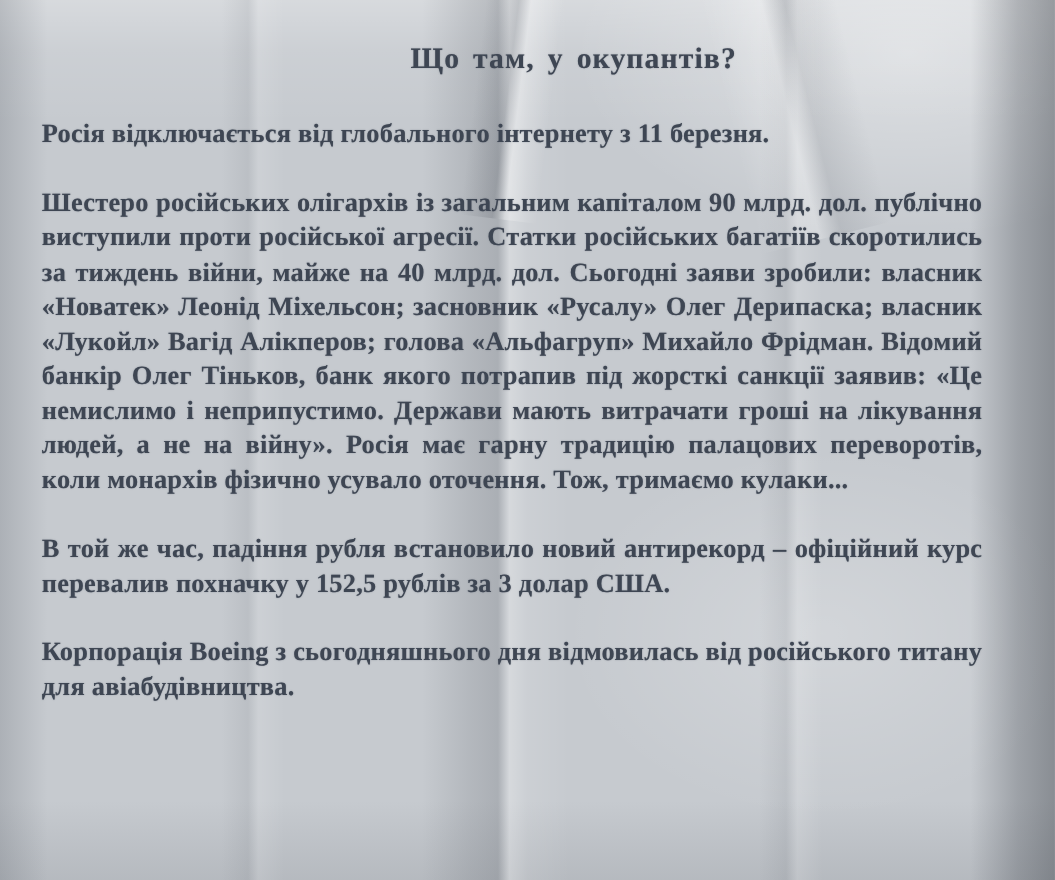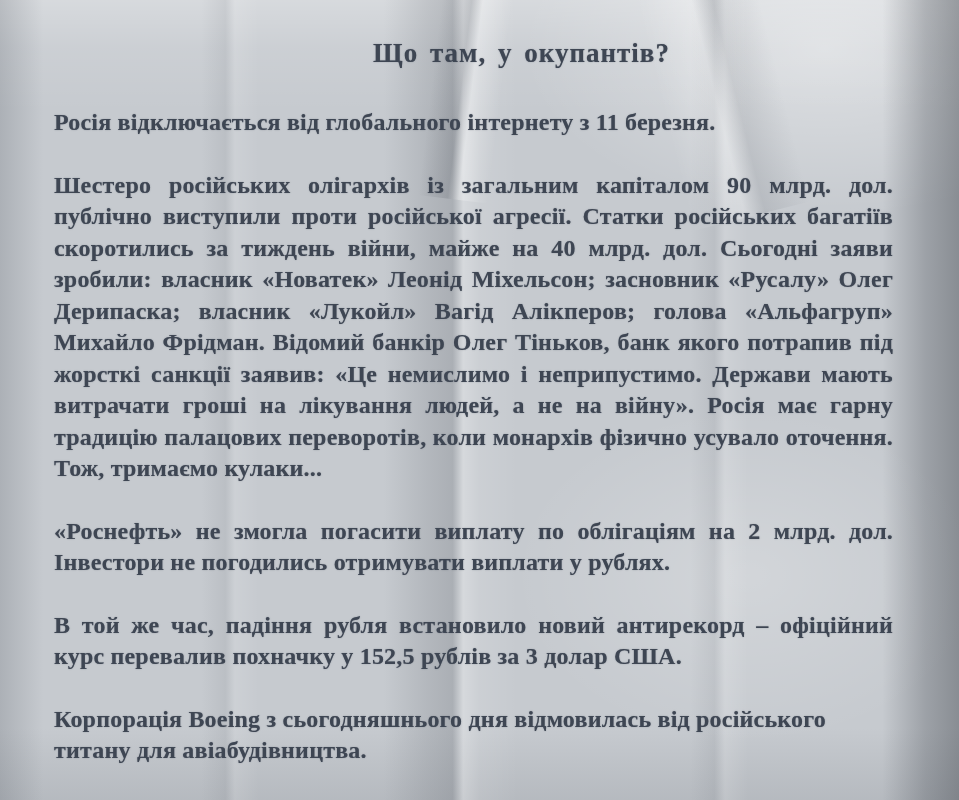--- a/index.html
+++ b/index.html
@@ -67,21 +67,21 @@
   .title {
     text-align: center;
     padding-left: 112px;
     font-weight: bold;
     font-size: 27px;
     letter-spacing: 1px;
     word-spacing: 4px;
     margin: 8px 0 0 0;
   }
   .body-text p {
-    margin: 0 0 31px 16px;
+    margin: 0 0 31px 0;
     font-size: 24px;
     line-height: 31.5px;
     font-weight: 600;
     text-align: justify;
     letter-spacing: 0.2px;
   }
   .body-text p:first-child {
     margin-top: 38px;
   }
   .body-text p:last-child {
@@ -95,18 +95,17 @@
   <div class="paper"></div>
   <div class="crease-top-center"></div>
   <div class="crease-top-right"></div>
 
   <div class="content">
     <h1 class="title">Що там, у окупантів?</h1>
 
     <div class="body-text">
       <p>Росія відключається від глобального інтернету  з 11 березня.</p>
       <p>Шестеро  російських олігархів із загальним капіталом 90 млрд. дол. публічно виступили проти російської агресії. Статки російських багатіїв скоротились за тиждень війни, майже на 40 млрд. дол. Сьогодні заяви зробили: власник «Новатек» Леонід Міхельсон; засновник «Русалу» Олег Дерипаска; власник «Лукойл» Вагід Алікперов; голова «Альфагруп» Михайло Фрідман. Відомий банкір Олег Тіньков, банк якого потрапив під жорсткі санкції заявив: «Це немислимо і неприпустимо. Держави мають витрачати гроші на лікування людей, а не на війну». Росія має гарну  традицію палацових переворотів, коли монархів фізично усувало  оточення. Тож, тримаємо кулаки...</p>
-      <p>«Роснефть» не змогла погасити виплату по облігаціям на 2 млрд. дол. Інвестори не погодились отримувати виплати у рублях.</p>
       <p>В той же час, падіння рубля встановило новий антирекорд – офіційний курс перевалив похначку у 152,5 рублів за 3 долар США.</p>
       <p>Корпорація Boeing з сьогодняшнього дня відмовилась від російського титану для авіабудівництва.</p>
     </div>
   </div>
 </div>
 
 </body></html>

